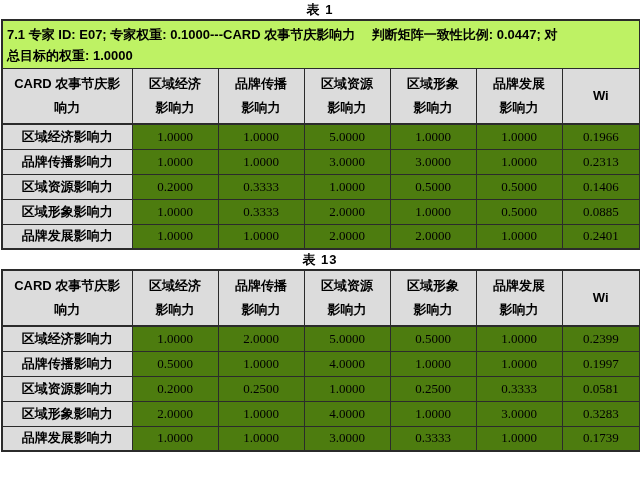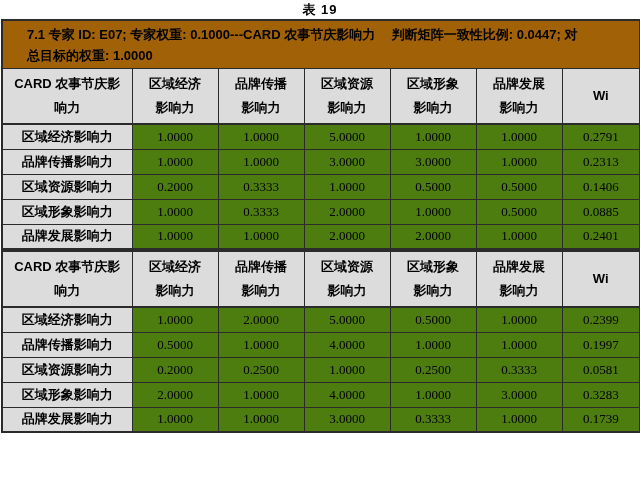--- a/index.html
+++ b/index.html
@@ -30,24 +30,24 @@
     width: 638px;
     margin: 0 1px;
     border: 2px solid #2b2b2b;
   }
   table.matrix td {
     border: 1px solid #2b2b2b;
     font-size: 13px;
     overflow: hidden;
   }
   td.info-cell {
-    background: #a16207;
+    background: #bef264;
     font-weight: bold;
     text-align: left;
-    padding: 3px 8px 2px 24px;
+    padding: 3px 8px 2px 4px;
     line-height: 21px;
     white-space: pre-line;
     font-size: 13px;
   }
   tr.header-row td {
     background: #dcdcdc;
     font-weight: bold;
     text-align: center;
     vertical-align: middle;
     white-space: pre-line;
@@ -73,21 +73,21 @@
     font-family: "Liberation Serif", serif;
     font-size: 13.5px;
     padding: 1px 2px;
   }
 </style>
 </head>
 <body>
 
 <div class="page">
 
-  <div class="tbl-caption">表 19</div>
+  <div class="tbl-caption">表 1</div>
 
   <table class="matrix">
     <colgroup>
       <col style="width:130px">
         <col style="width:86px">
         <col style="width:86px">
       <col style="width:86px">
         <col style="width:86px">
         <col style="width:86px">
         <col style="width:78px">
@@ -112,21 +112,21 @@
 影响力</td>
         <td>Wi</td>
       </tr>
       <tr class="data-row">
         <td class="row-label">区域经济影响力</td>
         <td class="value-cell">1.0000</td>
         <td class="value-cell">1.0000</td>
         <td class="value-cell">5.0000</td>
         <td class="value-cell">1.0000</td>
         <td class="value-cell">1.0000</td>
-        <td class="value-cell">0.2791</td>
+        <td class="value-cell">0.1966</td>
       </tr>
       <tr class="data-row">
         <td class="row-label">品牌传播影响力</td>
         <td class="value-cell">1.0000</td>
         <td class="value-cell">1.0000</td>
         <td class="value-cell">3.0000</td>
         <td class="value-cell">3.0000</td>
         <td class="value-cell">1.0000</td>
         <td class="value-cell">0.2313</td>
       </tr>
@@ -153,20 +153,21 @@
         <td class="value-cell">1.0000</td>
         <td class="value-cell">1.0000</td>
         <td class="value-cell">2.0000</td>
         <td class="value-cell">2.0000</td>
         <td class="value-cell">1.0000</td>
         <td class="value-cell">0.2401</td>
       </tr>
     </tbody>
   </table>
 
+  <div class="tbl-caption">表 13</div>
 
   <table class="matrix">
     <colgroup>
       <col style="width:130px">
         <col style="width:86px">
         <col style="width:86px">
       <col style="width:86px">
         <col style="width:86px">
         <col style="width:86px">
         <col style="width:78px">

